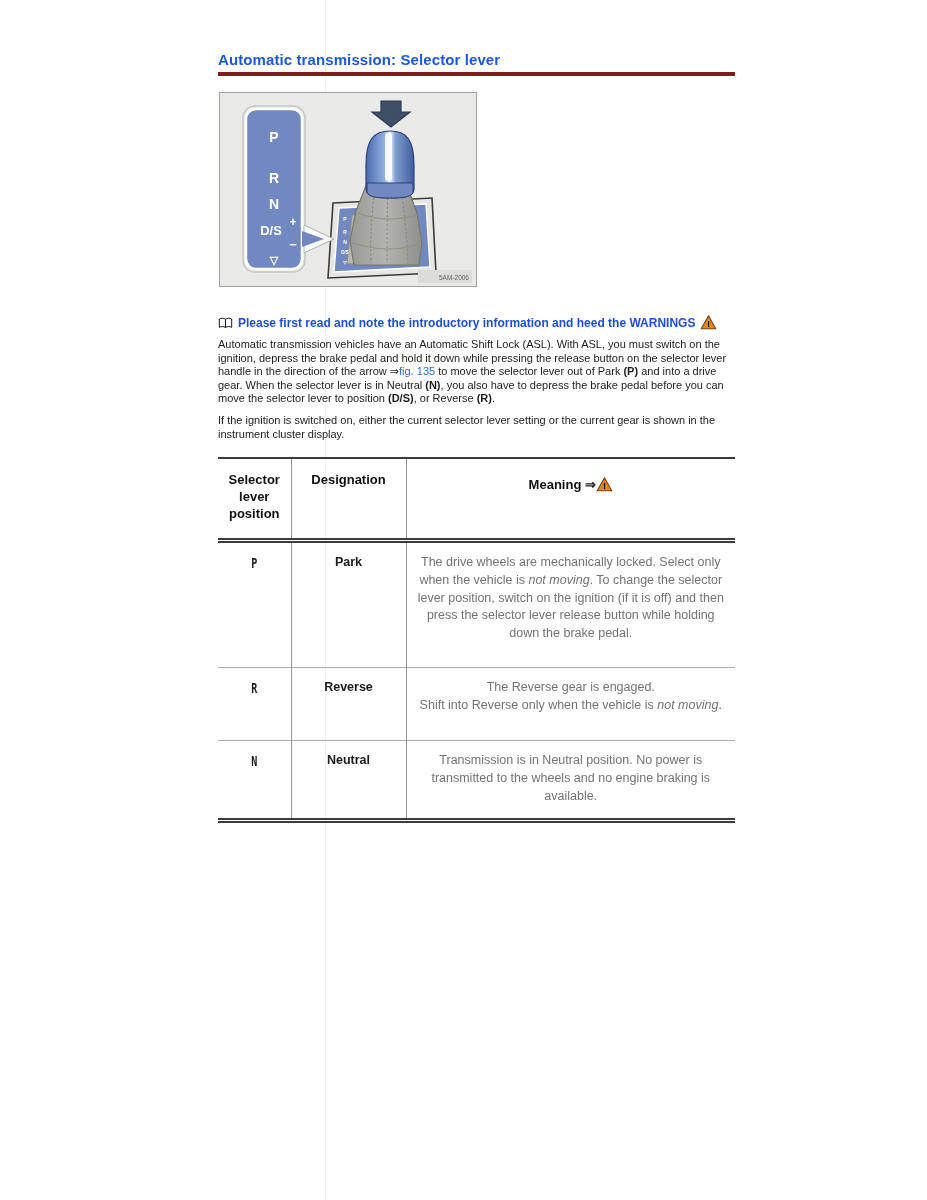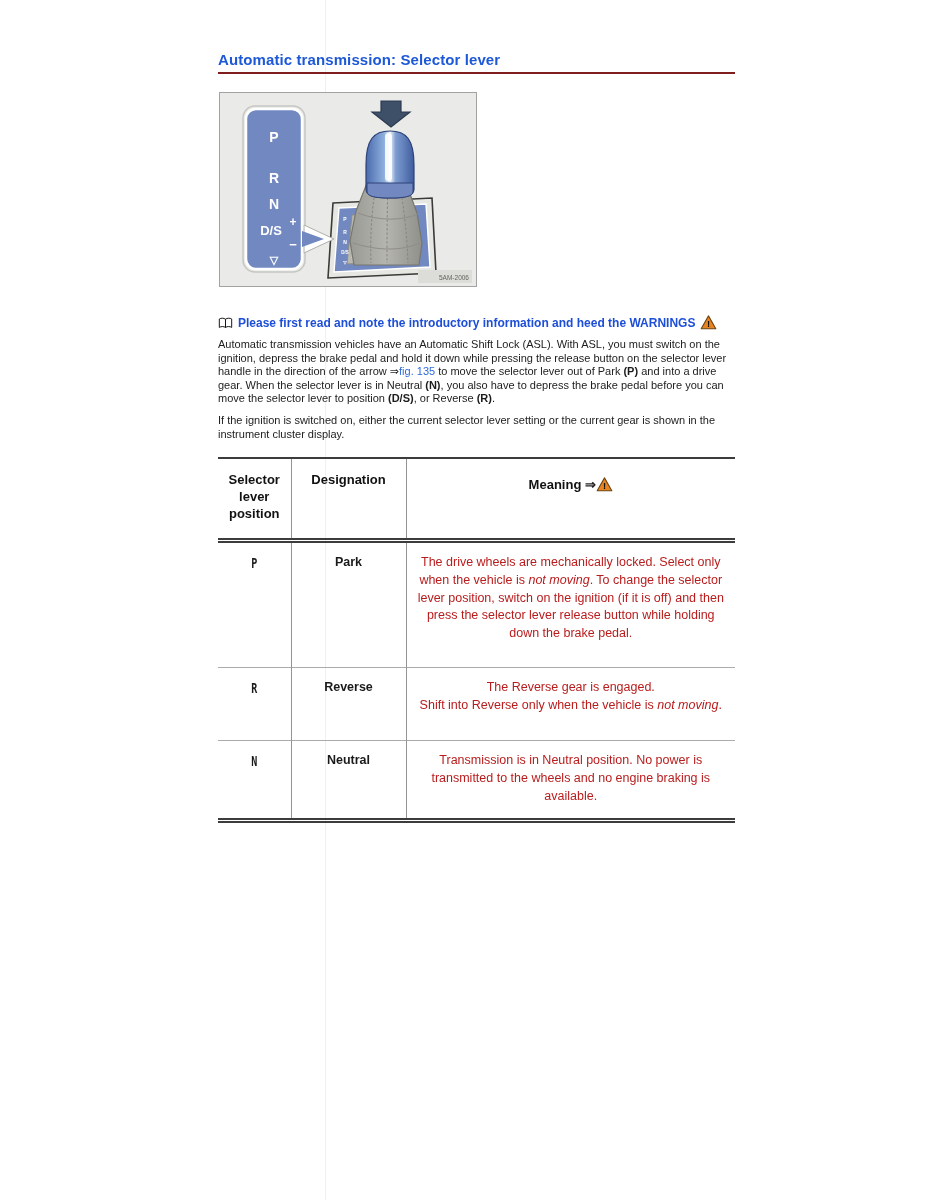--- a/index.html
+++ b/index.html
@@ -7,21 +7,21 @@
   .page {
     position:relative; width:927px; height:1200px; background:#ffffff;
     font-family:"Liberation Sans", sans-serif; color:#1a1a1a; overflow:hidden;
   }
   .scan-seam { position:absolute; left:325px; top:0; width:1px; height:1200px; background:#f0f0ee; }
   .content { position:absolute; left:218px; top:0; width:517px; height:1200px; }
 
   .heading {
     position:absolute; top:51px; left:0; width:517px;
     font-size:15px; font-weight:bold; color:#1d58d8;
-    padding-bottom:4px; border-bottom:2px solid #7f1d1d;
+    padding-bottom:4px; border-bottom:4px solid #7f1d1d;
     letter-spacing:0.1px;
   }
 
   .figure-box {
     position:absolute; top:92px; left:1px; width:258px; height:195px;
     background:#eaeae8; border:1px solid #a2a2a0;
   }
   .figure-box svg { display:block; }
 
   .caption { position:absolute; top:293px; left:0; width:517px; font-size:11px; color:#3a6fd8; }
@@ -55,21 +55,21 @@
   table.spec th.meaning-h { padding-top:17px;margin-left:28px; }
   table.spec td { vertical-align:top; text-align:center; }
   table.spec .col-sep { border-right:1px solid #949494; }
   table.spec tbody tr + tr { border-top:1px solid #ababab; }
   td.pos {
     font-family:"DejaVu Sans Mono", monospace; font-weight:bold; font-size:14px;
     padding-top:12px; transform-origin:center top;
   }
   td.pos span { display:inline-block; transform:scaleX(0.72); }
   td.desig { font-size:12.5px; font-weight:bold; padding-top:12px; }
-  td.meaning { font-size:12.5px; line-height:17.8px; padding:11px 8px 13px; color:#b91c1c; }
+  td.meaning { font-size:12.5px; line-height:17.8px; padding:11px 8px 13px; color:#737373; }
   tr.row-park td { height:127px; }
   tr.row-reverse td { height:73px; }
   tr.row-neutral td { height:70px; }
 
   .warn-icon { display:inline-block; vertical-align:-3px; }
   .meaning-arrow { font-weight:bold; color:#222; }
 </style>
 </head>
 <body>
 

